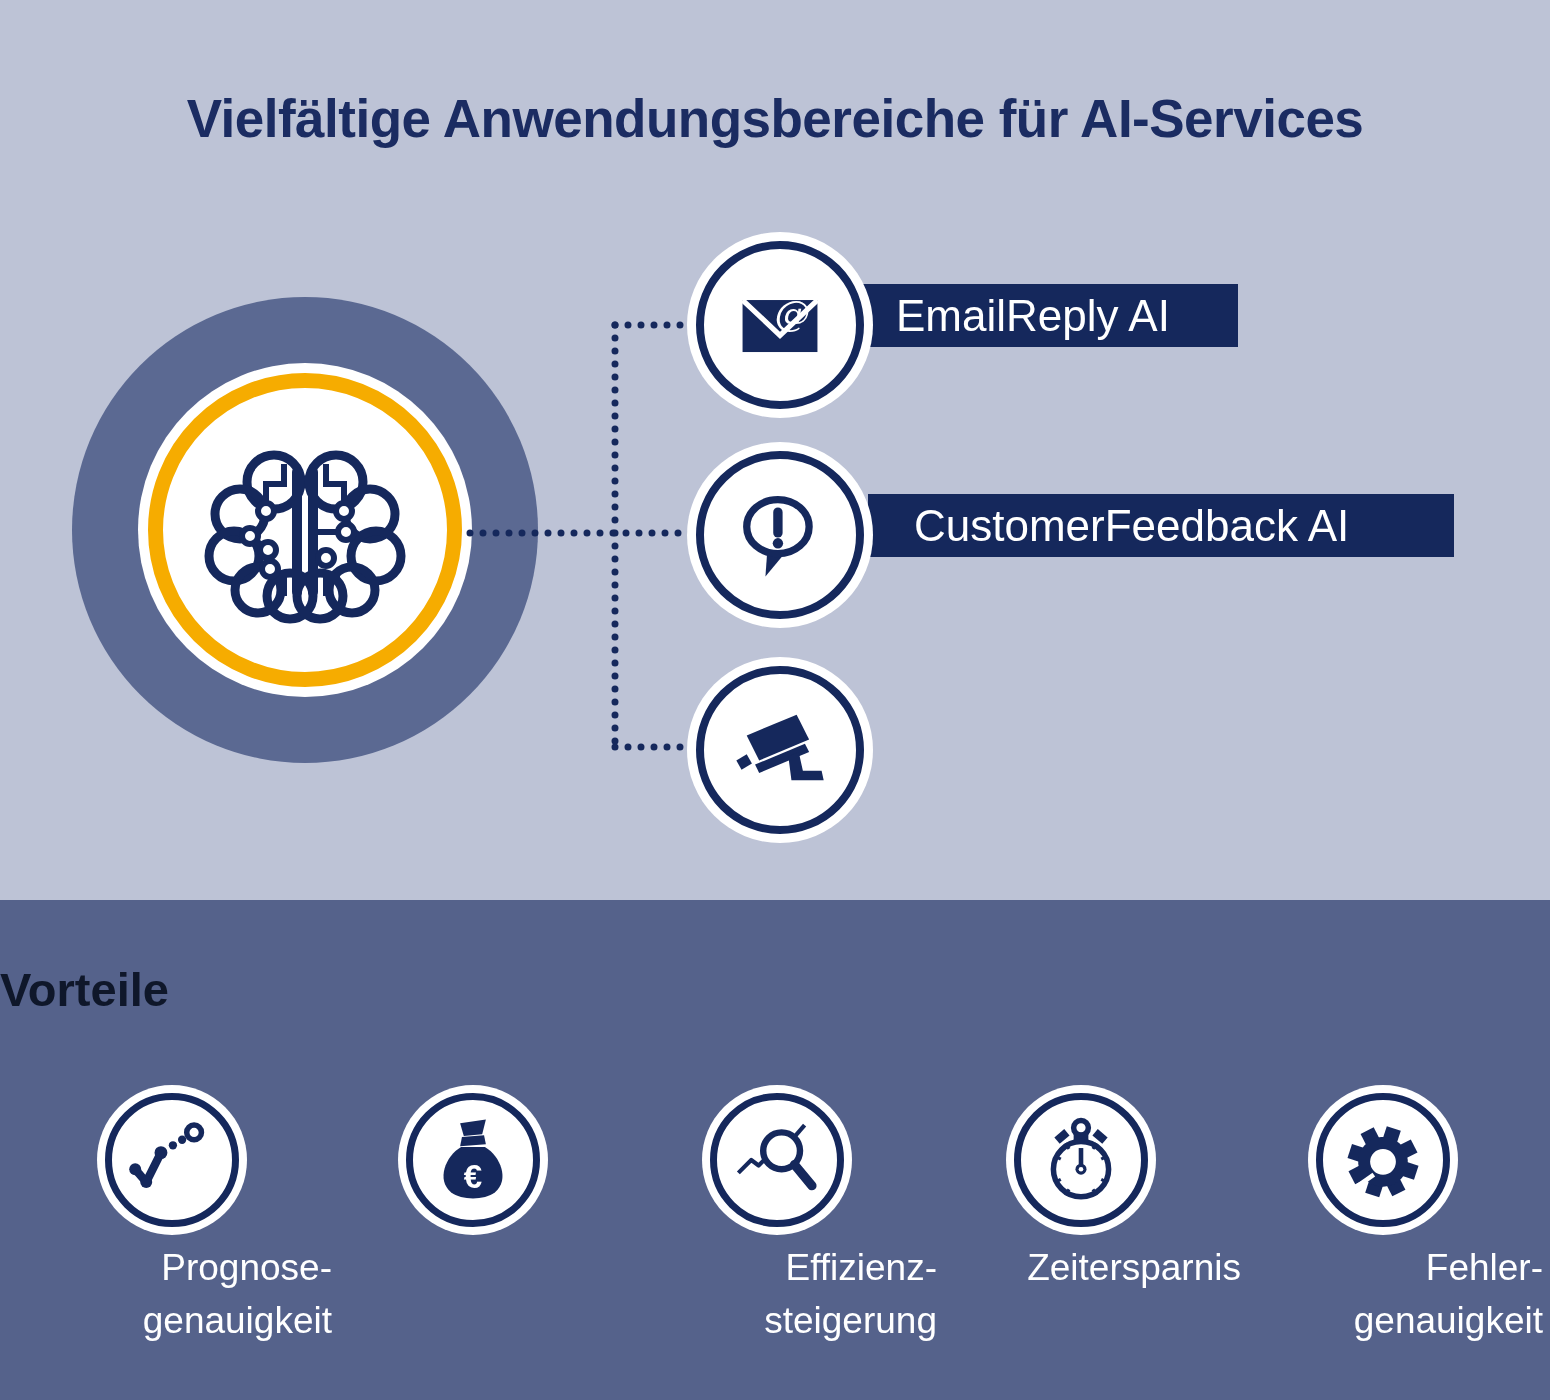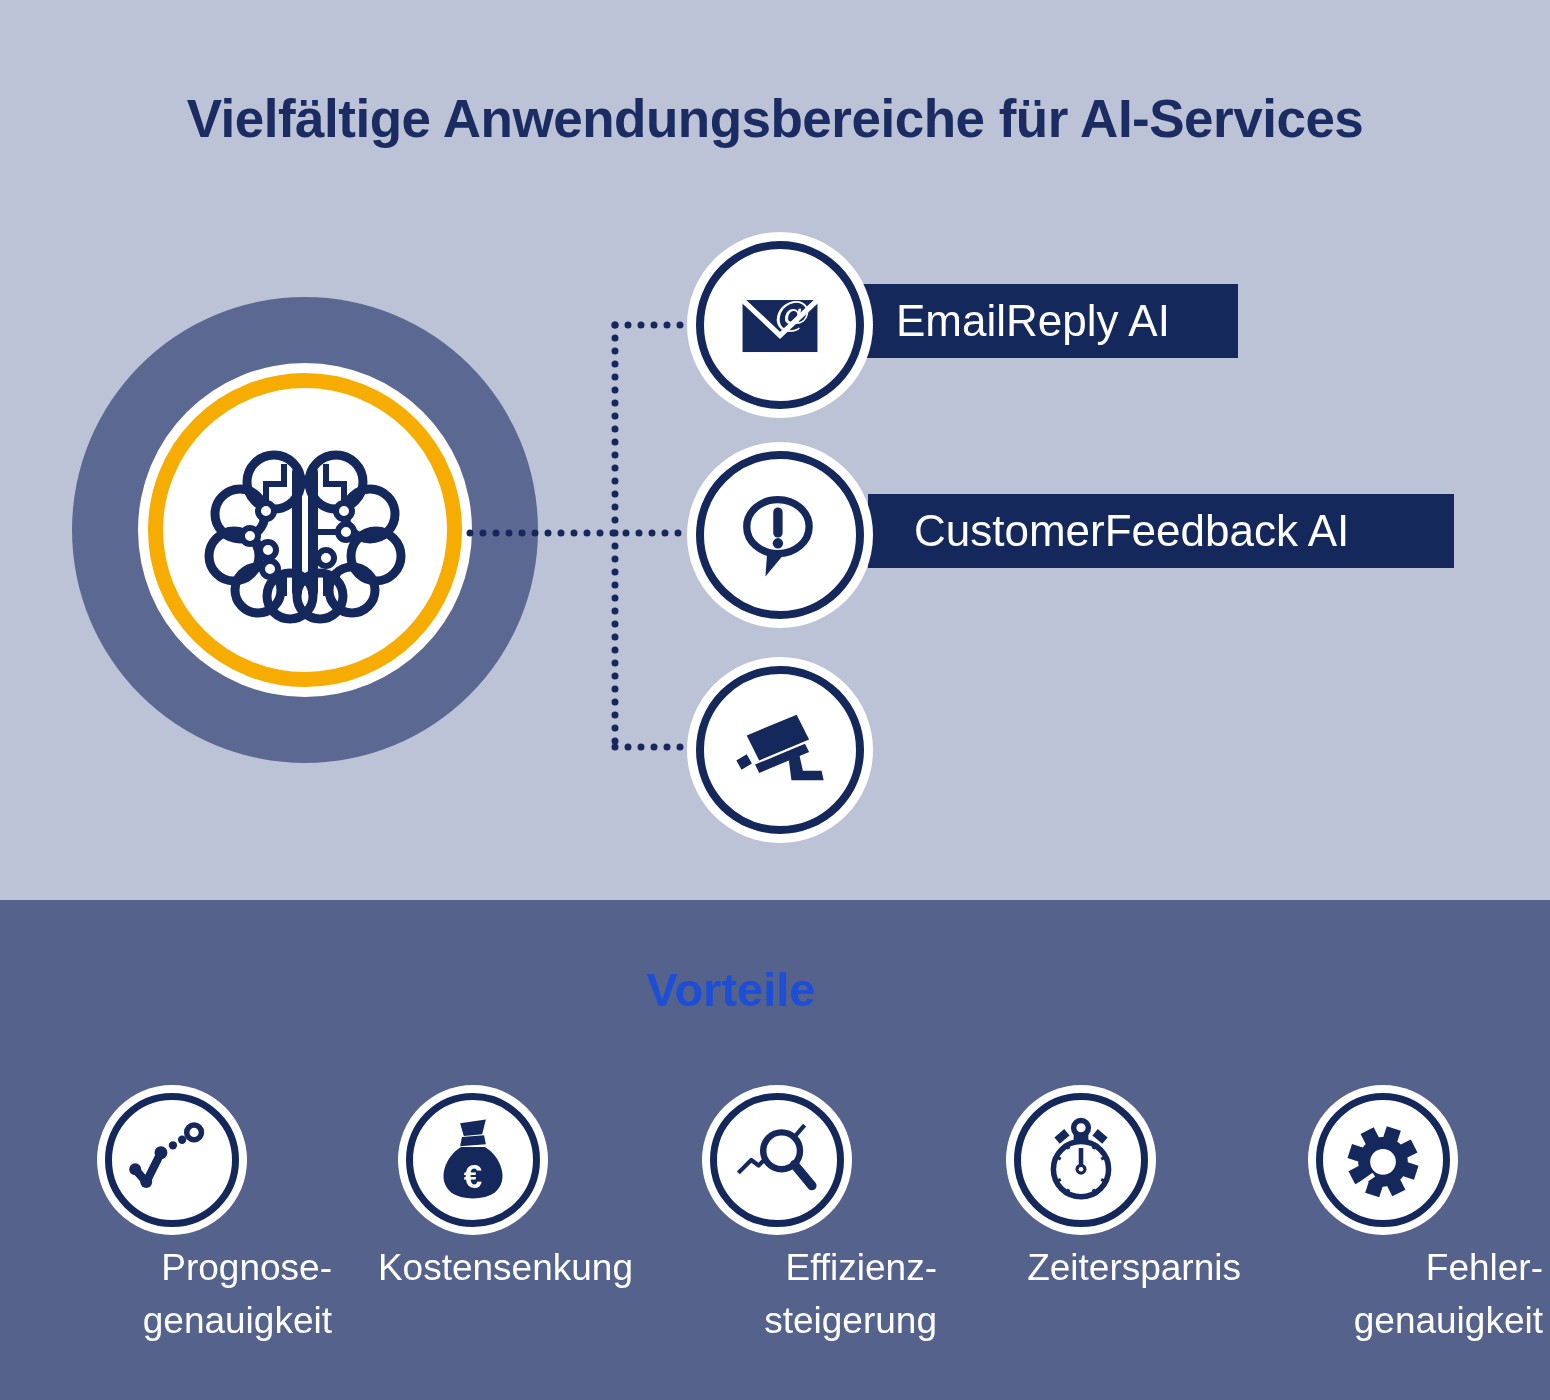--- a/index.html
+++ b/index.html
@@ -20,40 +20,40 @@
     border-radius:50%; background:#5B6992; z-index:1; }
   .hub-white { position:absolute; left:138px; top:363px; width:334px; height:334px;
     border-radius:50%; background:#FFFFFF; z-index:1;
     display:flex; align-items:center; justify-content:center; }
   .hub-ring { position:absolute; inset:10px; border:15px solid #F6AC00; border-radius:50%; }
 
   .connectors { position:absolute; left:0; top:0; width:1550px; height:900px; z-index:2; pointer-events:none; }
 
   
   .service-bar {
-    position:absolute; height:74px; background:#15285C; color:#FFFFFF; z-index:3;
+    position:absolute; height:63px; background:#15285C; color:#FFFFFF; z-index:3;
     font-size:44px; display:flex; align-items:center; padding-left:46px; box-sizing:border-box;
   }
   .bar-email    { left:850px; top:284px; width:388px; }
   .bar-feedback { left:868px; top:494px; width:586px; }
   .bar-visitor  { left:850px; top:709px; width:532px; }
 
   .service-circle {
     position:absolute; width:152px; height:152px; background:#FFFFFF;
     border:8px solid #15285C; border-radius:50%; box-shadow:0 0 0 9px #FFFFFF;
     display:flex; align-items:center; justify-content:center; z-index:4;
   }
   .circ-email    { left:696px; top:241px; }
   .circ-feedback { left:696px; top:451px; }
   .circ-visitor  { left:696px; top:666px; }
 
   
   .benefits-title {
-    position:absolute; top:962px; left:0; width:1462px; text-align:center;
-    font-size:47px; font-weight:bold; color:#1d4ed8;
+    position:absolute; top:962px; left:0; width:1462px; 
+    font-size:47px; font-weight:bold; color:#0f172a;
   }
   .benefit-circle {
     position:absolute; width:120px; height:120px; background:#FFFFFF;
     border:7px solid #15285C; border-radius:50%; box-shadow:0 0 0 8px #FFFFFF;
     display:flex; align-items:center; justify-content:center;
   }
   .bc-1 { left:105px;  top:1093px; }
   .bc-2 { left:406px;  top:1093px; }
   .bc-3 { left:710px;  top:1093px; }
   .bc-4 { left:1014px; top:1093px; }
@@ -222,20 +222,19 @@
         <rect x="42" y="14" width="16" height="14" transform="rotate(315 50 52)"></rect>
         <circle cx="50" cy="52" r="27"></circle>
       </g>
       <circle cx="50" cy="52" r="14" fill="#FFFFFF"></circle>
       <line x1="20" y1="80" x2="40" y2="66" stroke="#FFFFFF" stroke-width="5"></line>
     </svg>
   </div>
 
   <div class="benefit-label bl-1">Prognose-
 genauigkeit</div>
-  <div class="benefit-label bl-2">Kostensenkung</div>
   <div class="benefit-label bl-3">Effizienz-
 steigerung</div>
   <div class="benefit-label bl-4">Zeitersparnis</div>
   <div class="benefit-label bl-5">Fehler-
 genauigkeit</div>
 
 </div>
 
 </body></html>

